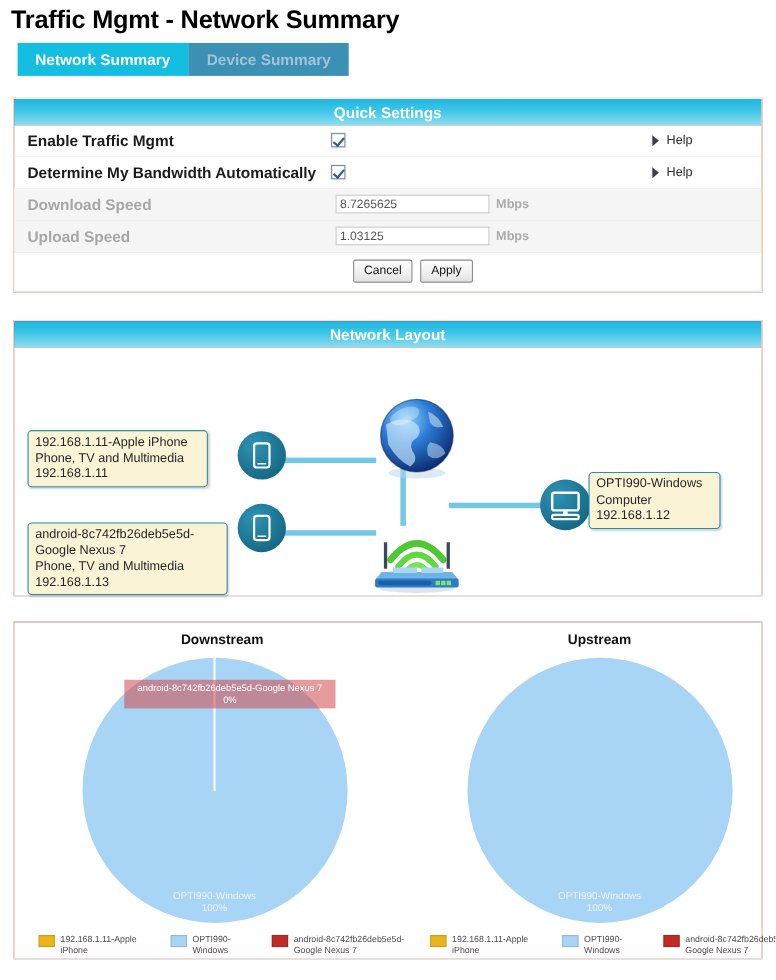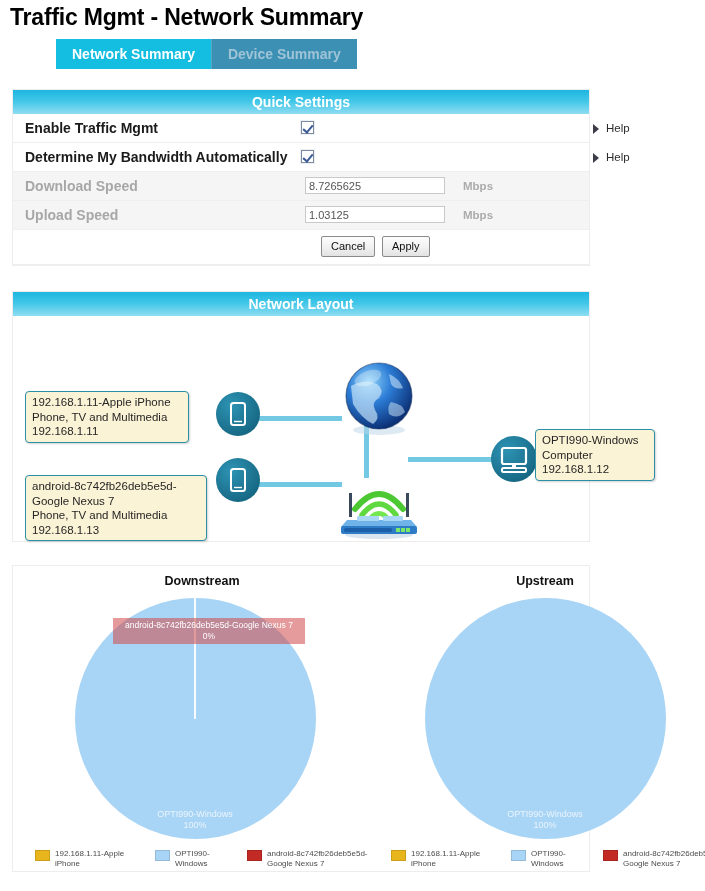--- a/index.html
+++ b/index.html
@@ -11,30 +11,30 @@
     overflow: hidden;
   }
   .page { position: relative; width: 705px; height: 891px; background:#fff; }
 
   
   .page-title {
     position:absolute; left:10px; top:4px;
     font-size:23px; font-weight:bold; color:#000;
     letter-spacing:-0.2px; white-space:nowrap;
   }
-  .tabs { position:absolute; left:16px; top:39px; display:flex; height:30px;margin-left:40px; }
+  .tabs { position:absolute; left:16px; top:39px; display:flex; height:30px; }
   .tab {
     height:30px; line-height:30px; padding:0 16px;
     font-size:14px; font-weight:bold; white-space:nowrap;
   }
   .tab.active { background:#14BEE1; color:#ffffff; }
   .tab.inactive { background:#3C90B4; color:#9FC4D8; border-left:1px solid #5AA6C4; }
 
   
-  .panel { position:absolute; left:12px; width:578px; background:#c2410c;
+  .panel { position:absolute; left:12px; width:681px; background:#c2410c;
            border:1px solid #EDEDED; }
   .panel-head {
     height:24px; line-height:24px; text-align:center;
     font-size:14px; font-weight:bold; color:#ffffff;
     background: linear-gradient(to bottom, #1EB6E0 0%, #3FC6E8 45%, #8FDDF2 100%);
   }
 
   
   .qs-body { background:#fff; }
   .row { position:relative; height:29px; border-bottom:1px solid #EFEFEF; }
@@ -63,21 +63,21 @@
     border-left:6px solid #3D3D4A; border-top:5px solid transparent;
     border-bottom:5px solid transparent; vertical-align:middle;
   }
   .txtinput {
     position:absolute; left:292px; top:5px; width:140px; height:17px;
     border:1px solid #C9C9C9; background:#ffffff;
     font-family:"Liberation Sans", sans-serif; font-size:11px; color:#555;
     padding:0 3px; line-height:15px;
   }
   .unit {
-    position:absolute; left:450px; top:0; height:29px; line-height:29px;
+    position:absolute; left:438px; top:0; height:29px; line-height:29px;
     font-size:11.5px; font-weight:bold; color:#ABABAB;
   }
   .btnrow { height:35px; position:relative; background:#fff;
             border-bottom:1px solid #EFEFEF; }
   .btn {
     position:absolute; top:6px; height:21px; line-height:19px;
     padding:0 9px; font-size:11px; color:#111;
     background: linear-gradient(to bottom,#FDFDFD 0%, #F1F1F1 55%, #E2E2E2 100%);
     border:1px solid #8A8A8A; border-radius:2px;
     font-family:"Liberation Sans", sans-serif;

